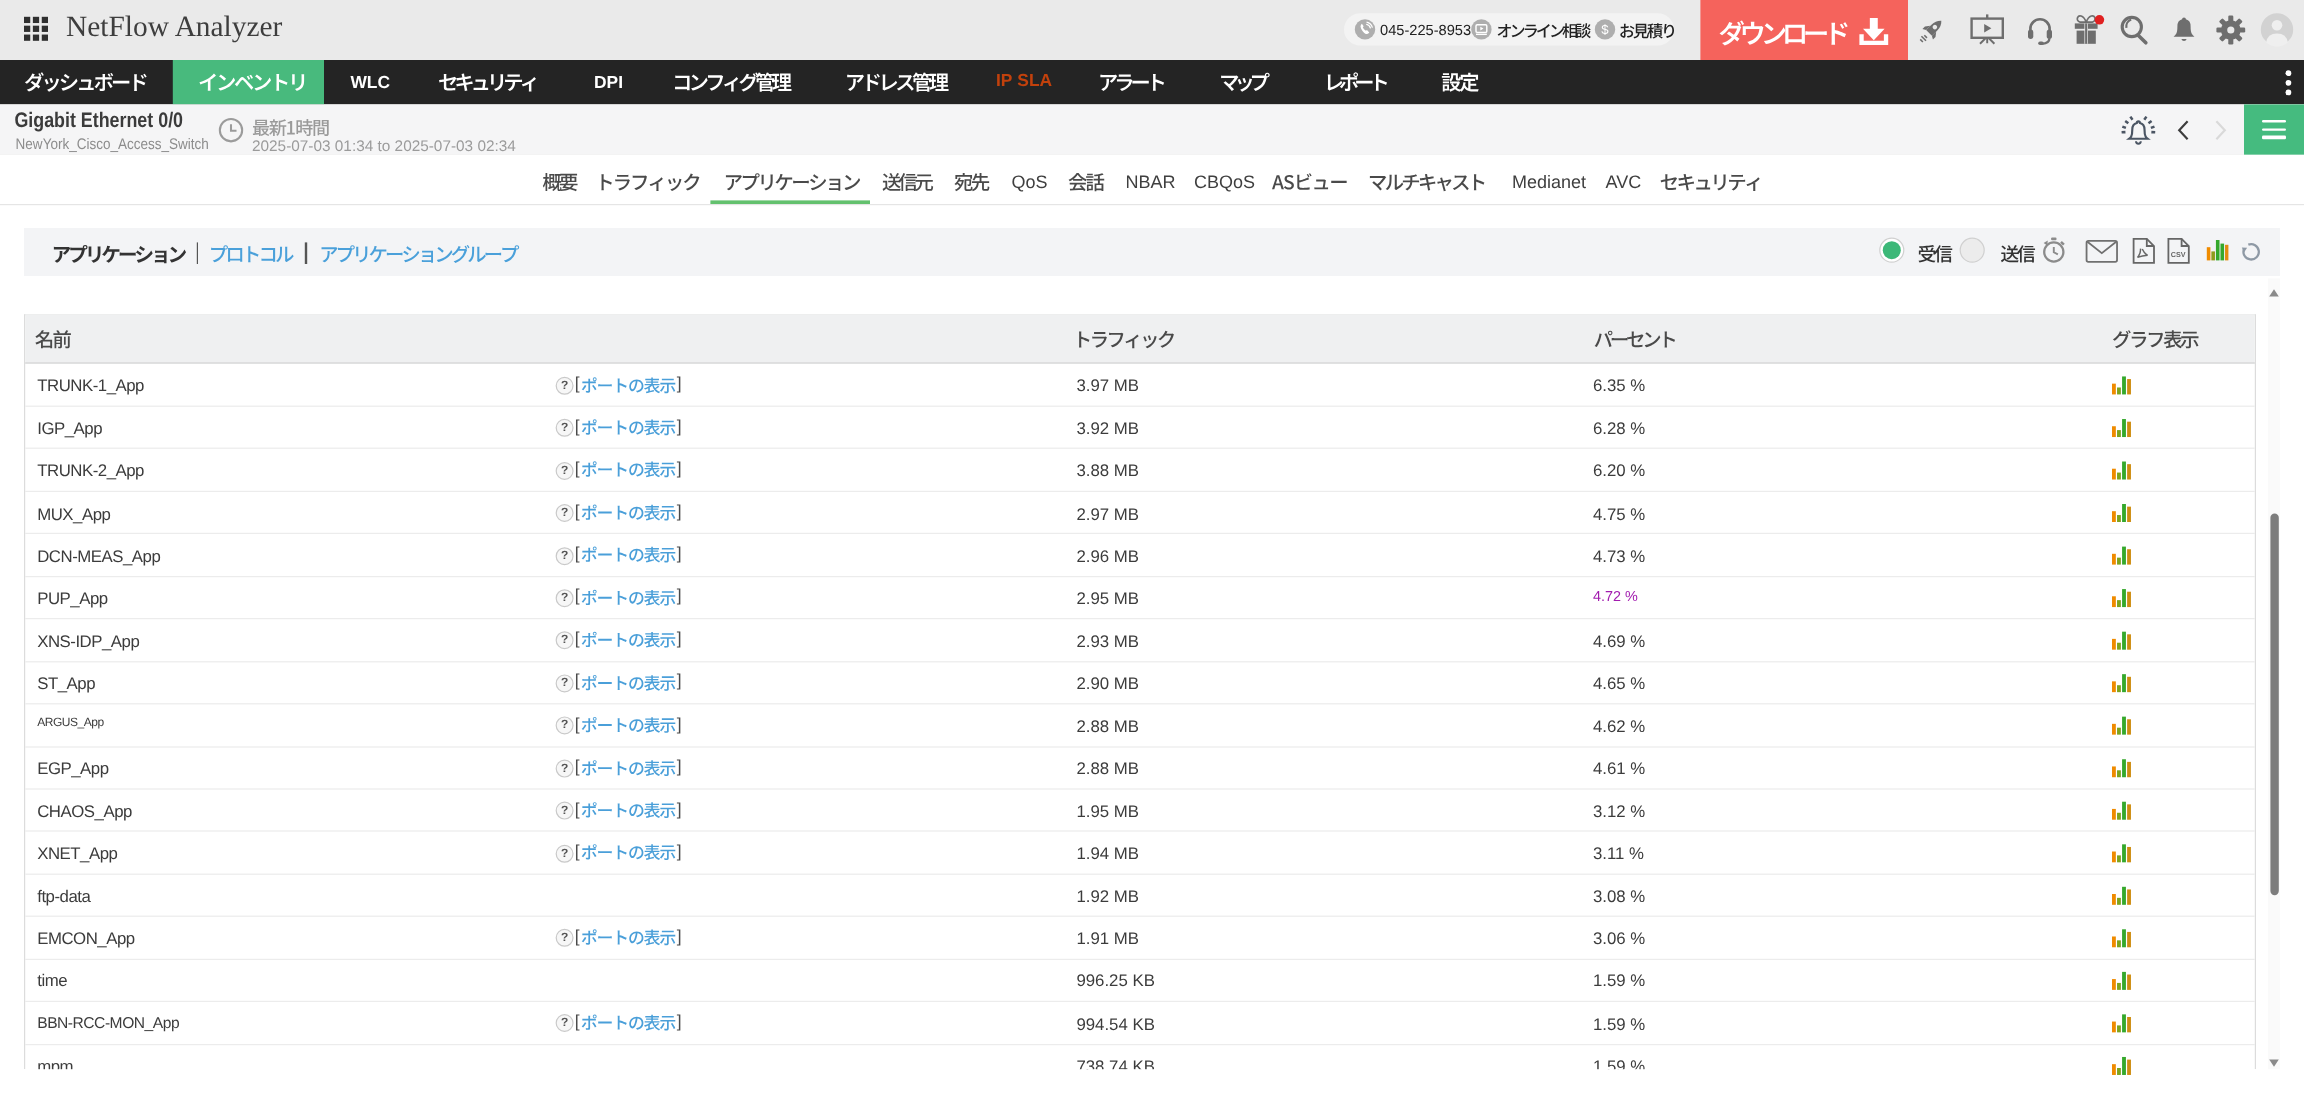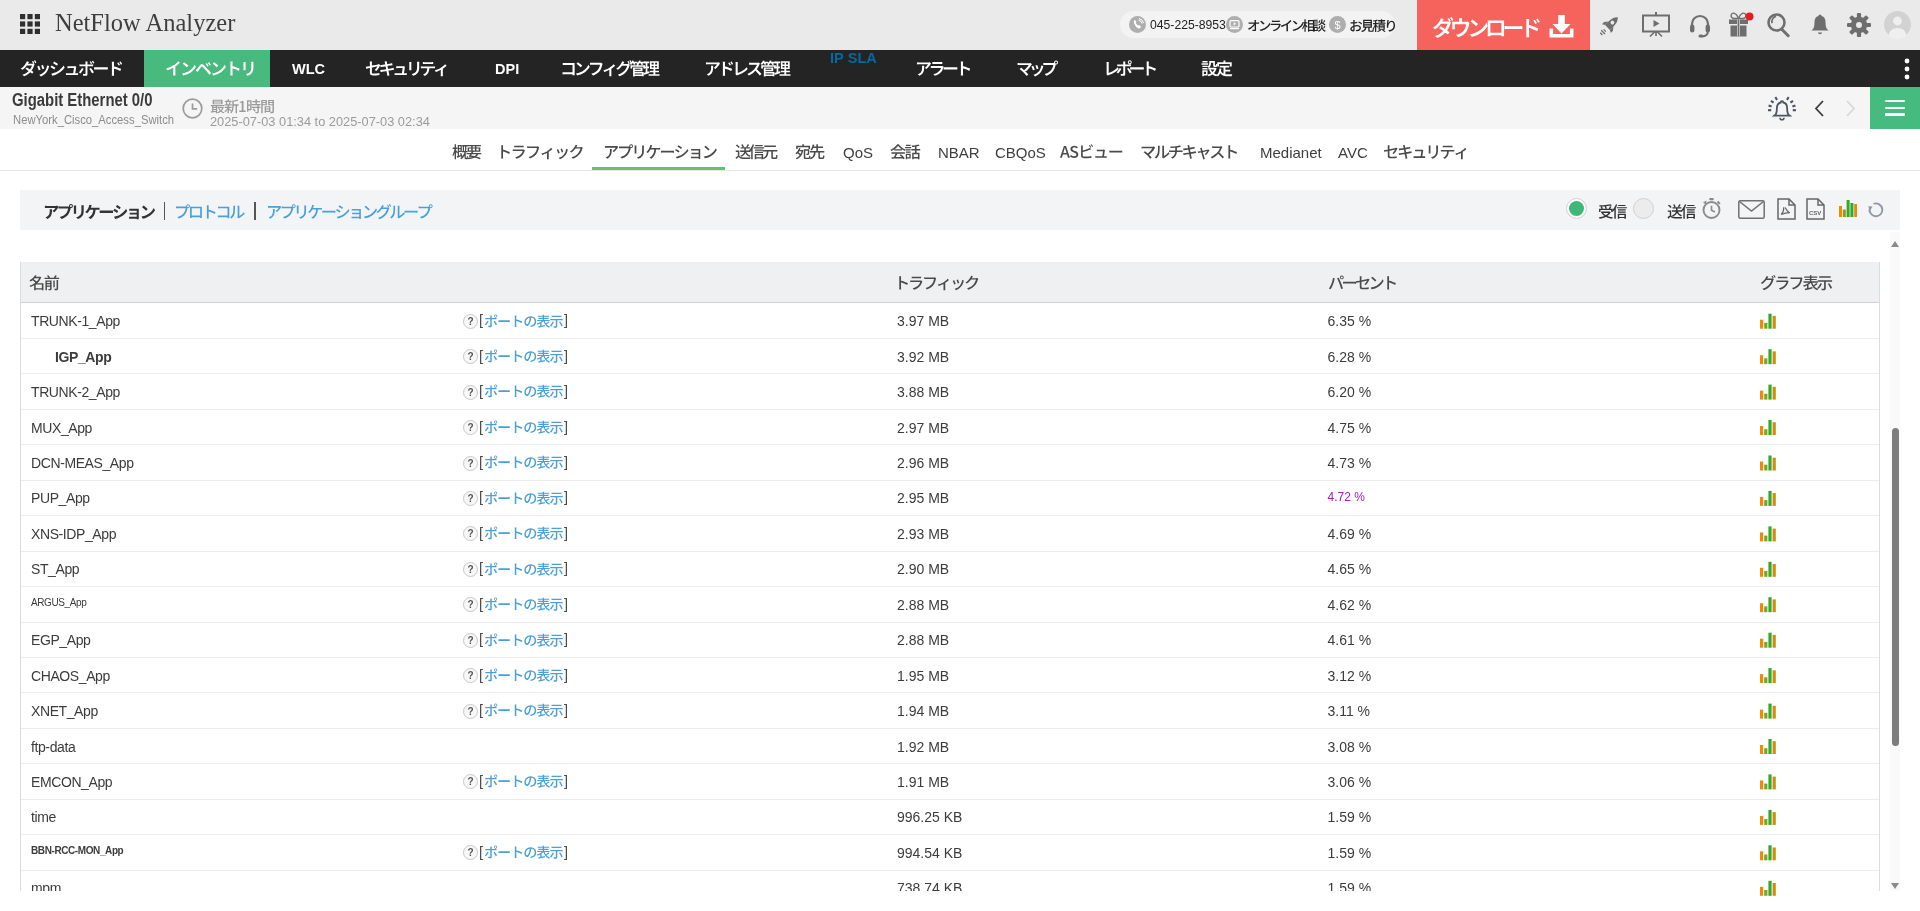--- a/index.html
+++ b/index.html
@@ -276,21 +276,21 @@
 <div style="position:absolute;left:704px;top:62.1px"><svg width="84.0" height="17.0" viewBox="0 0 84.0 17.0" style="overflow:visible">
       <g fill="#fff" transform="translate(0,12.90) scale(0.016950,-0.016950)">
         <use href="#g33" x="0"></use>
         <use href="#g15" x="826"></use>
         <use href="#g34" x="1652"></use>
         <use href="#g35" x="2478"></use>
         <use href="#g31" x="3304"></use>
         <use href="#g32" x="4130"></use>
       </g>
     </svg></div>
-<div style="position:absolute;left:830px;top:51px;font-family:'Liberation Sans',sans-serif;font-size:14.5px;font-weight:700;color:#0369a1;letter-spacing:0px;white-space:nowrap;line-height:1;">IP&nbsp;SLA</div>
+<div style="position:absolute;left:830px;top:61px;font-family:'Liberation Sans',sans-serif;font-size:14.5px;font-weight:700;color:#c2410c;letter-spacing:0px;white-space:nowrap;line-height:1;">IP&nbsp;SLA</div>
 <div style="position:absolute;left:915px;top:62.1px"><svg width="54.0" height="17.0" viewBox="0 0 54.0 17.0" style="overflow:visible">
       <g fill="#fff" transform="translate(0,12.90) scale(0.016950,-0.016950)">
         <use href="#g33" x="0"></use>
         <use href="#g36" x="796"></use>
         <use href="#g14" x="1593"></use>
         <use href="#g22" x="2389"></use>
       </g>
     </svg></div>
 <div style="position:absolute;left:1016px;top:62.1px"><svg width="38.1" height="17.0" viewBox="0 0 38.1 17.0" style="overflow:visible">
       <g fill="#fff" transform="translate(0,12.90) scale(0.016950,-0.016950)">
@@ -569,21 +569,21 @@
         <use href="#g49" x="1862"></use>
         <use href="#g98" x="2793"></use>
         <use href="#g95" x="3724"></use>
         <use href="#g96" x="4655"></use>
       </g>
     </svg></div>
 <div style="position:absolute;left:564px;top:313.2px;font-family:'Liberation Sans',sans-serif;font-size:14.5px;font-weight:400;color:#4a4a4a;letter-spacing:0px;white-space:nowrap;line-height:1;">]</div>
 <div style="position:absolute;left:897px;top:314.2px;font-family:'Liberation Sans',sans-serif;font-size:14px;font-weight:400;color:#3c3c3c;letter-spacing:0px;white-space:nowrap;line-height:1;">3.97 MB</div>
 <div style="position:absolute;left:1327.5px;top:314.2px;font-family:'Liberation Sans',sans-serif;font-size:14px;font-weight:400;color:#3c3c3c;letter-spacing:0px;white-space:nowrap;line-height:1;">6.35 %</div>
 <div style="position:absolute;left:21px;top:373.4px;width:1858px;height:1px;background:#ececec"></div>
-<div style="position:absolute;left:31px;top:349.7px;font-family:'Liberation Sans',sans-serif;font-size:14px;font-weight:700;color:#3c3c3c;letter-spacing:-0.4px;white-space:nowrap;line-height:1;margin-left:24px;">IGP_App</div>
+<div style="position:absolute;left:31px;top:349.7px;font-family:'Liberation Sans',sans-serif;font-size:14px;font-weight:400;color:#3c3c3c;letter-spacing:-0.4px;white-space:nowrap;line-height:1;">IGP_App</div>
 <div style="position:absolute;left:463px;top:349.2px;width:15px;height:15px;border-radius:50%;border:1px solid #c9c9c9;background:#f7f7f7;box-sizing:border-box;font-family:'Liberation Sans';font-size:10px;font-weight:bold;color:#555;text-align:center;line-height:13px">?</div>
 <div style="position:absolute;left:479px;top:348.7px;font-family:'Liberation Sans',sans-serif;font-size:14.5px;font-weight:400;color:#4a4a4a;letter-spacing:0px;white-space:nowrap;line-height:1;">[</div>
 <div style="position:absolute;left:484px;top:350.0px"><svg width="78.6" height="15.4" viewBox="0 0 78.6 15.4" style="overflow:visible">
       <g fill="#4a9fd9" transform="translate(0,11.52) scale(0.014070,-0.014070)">
         <use href="#g97" x="0"></use>
         <use href="#g58" x="931"></use>
         <use href="#g49" x="1862"></use>
         <use href="#g98" x="2793"></use>
         <use href="#g95" x="3724"></use>
         <use href="#g96" x="4655"></use>
@@ -781,21 +781,21 @@
       </g>
     </svg></div>
 <div style="position:absolute;left:564px;top:773.9px;font-family:'Liberation Sans',sans-serif;font-size:14.5px;font-weight:400;color:#4a4a4a;letter-spacing:0px;white-space:nowrap;line-height:1;">]</div>
 <div style="position:absolute;left:897px;top:774.9px;font-family:'Liberation Sans',sans-serif;font-size:14px;font-weight:400;color:#3c3c3c;letter-spacing:0px;white-space:nowrap;line-height:1;">1.91 MB</div>
 <div style="position:absolute;left:1327.5px;top:774.9px;font-family:'Liberation Sans',sans-serif;font-size:14px;font-weight:400;color:#3c3c3c;letter-spacing:0px;white-space:nowrap;line-height:1;">3.06 %</div>
 <div style="position:absolute;left:21px;top:834.1px;width:1858px;height:1px;background:#ececec"></div>
 <div style="position:absolute;left:31px;top:810.4px;font-family:'Liberation Sans',sans-serif;font-size:14px;font-weight:400;color:#3c3c3c;letter-spacing:-0.4px;white-space:nowrap;line-height:1;">time</div>
 <div style="position:absolute;left:897px;top:810.4px;font-family:'Liberation Sans',sans-serif;font-size:14px;font-weight:400;color:#3c3c3c;letter-spacing:0px;white-space:nowrap;line-height:1;">996.25 KB</div>
 <div style="position:absolute;left:1327.5px;top:810.4px;font-family:'Liberation Sans',sans-serif;font-size:14px;font-weight:400;color:#3c3c3c;letter-spacing:0px;white-space:nowrap;line-height:1;">1.59 %</div>
 <div style="position:absolute;left:21px;top:869.5px;width:1858px;height:1px;background:#ececec"></div>
-<div style="position:absolute;left:31px;top:845.8px;font-family:'Liberation Sans',sans-serif;font-size:10px;font-weight:700;color:#3c3c3c;letter-spacing:-0.4px;white-space:nowrap;line-height:1;text-align:center;">BBN-RCC-MON_App</div>
+<div style="position:absolute;left:31px;top:845.8px;font-family:'Liberation Sans',sans-serif;font-size:13px;font-weight:400;color:#3c3c3c;letter-spacing:-0.4px;white-space:nowrap;line-height:1;text-align:center;">BBN-RCC-MON_App</div>
 <div style="position:absolute;left:463px;top:845.3px;width:15px;height:15px;border-radius:50%;border:1px solid #c9c9c9;background:#f7f7f7;box-sizing:border-box;font-family:'Liberation Sans';font-size:10px;font-weight:bold;color:#555;text-align:center;line-height:13px">?</div>
 <div style="position:absolute;left:479px;top:844.8px;font-family:'Liberation Sans',sans-serif;font-size:14.5px;font-weight:400;color:#4a4a4a;letter-spacing:0px;white-space:nowrap;line-height:1;">[</div>
 <div style="position:absolute;left:484px;top:846.2px"><svg width="78.6" height="15.4" viewBox="0 0 78.6 15.4" style="overflow:visible">
       <g fill="#4a9fd9" transform="translate(0,11.52) scale(0.014070,-0.014070)">
         <use href="#g97" x="0"></use>
         <use href="#g58" x="931"></use>
         <use href="#g49" x="1862"></use>
         <use href="#g98" x="2793"></use>
         <use href="#g95" x="3724"></use>
         <use href="#g96" x="4655"></use>

